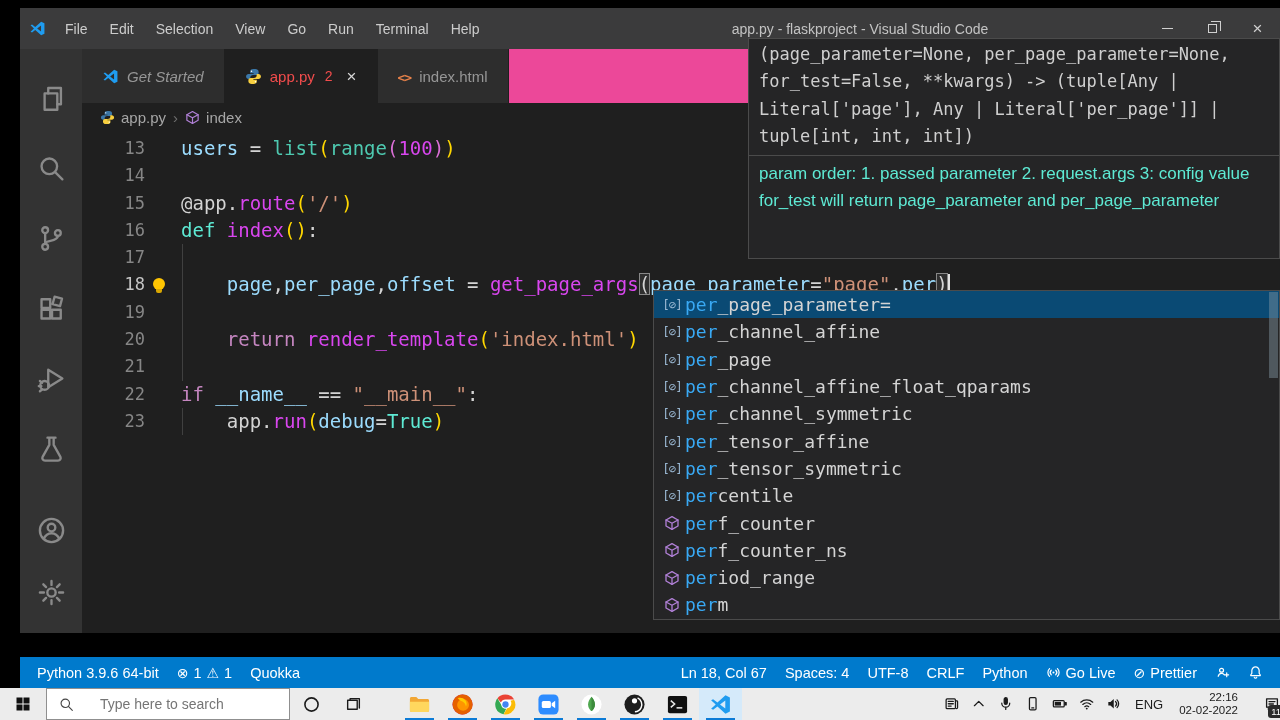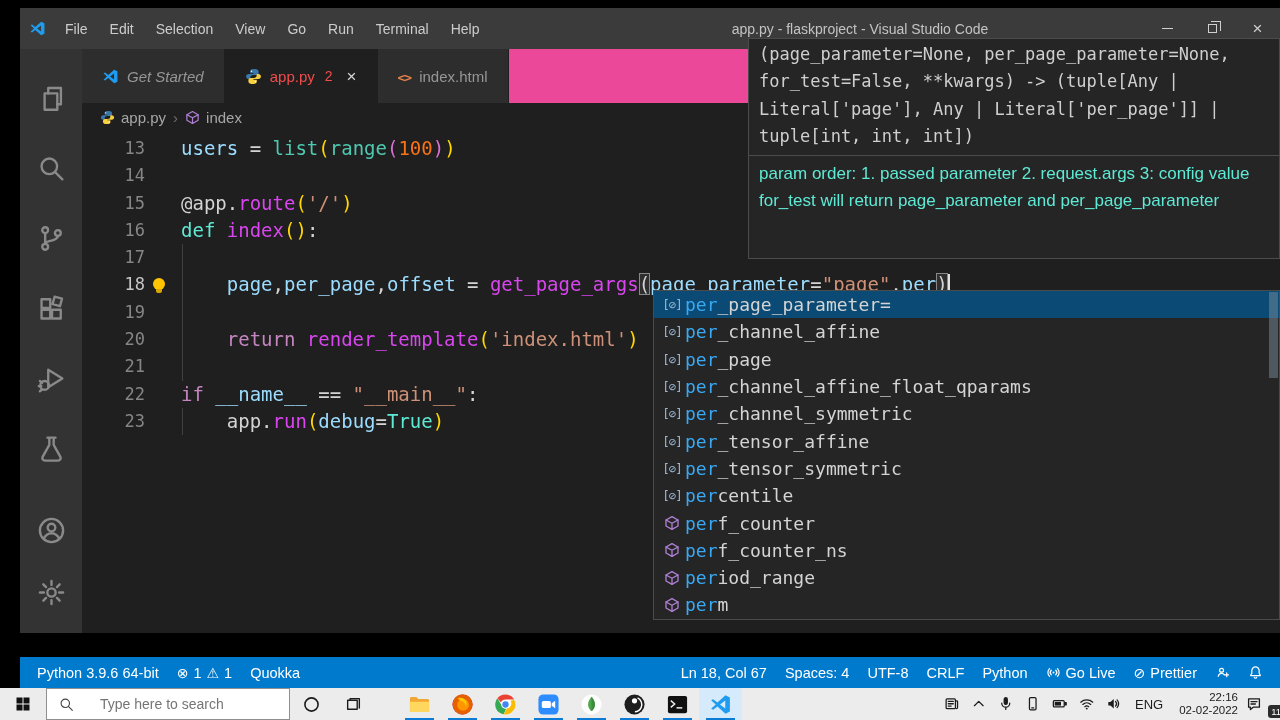--- a/index.html
+++ b/index.html
@@ -53,21 +53,21 @@
   .cube-ico{color:#b180d7}
 
   
   .editor{flex:1;background:#1f1f1f;position:relative;font-family:"DejaVu Sans Mono",monospace;font-size:19px;padding-top:3px;overflow:hidden}
   .code-line{display:flex;height:27.3px;line-height:27.3px;white-space:pre}
   .ln{width:63px;flex:none;text-align:right;color:#868686;font-size:17px}
   .ln.active{color:#c6c6c6}
   .lmargin{width:36px;flex:none;position:relative}
   .codetxt{position:relative;flex:1}
   .code-line.guide .codetxt::before{content:"";position:absolute;left:1px;top:0;bottom:0;width:1px;background:#404040}
-  .tk-v{color:#9cdcfe}.tk-f{color:#d946ef}.tk-b{color:#4ec9b0}.tk-n{color:#f97316}
+  .tk-v{color:#9cdcfe}.tk-f{color:#d946ef}.tk-b{color:#4ec9b0}.tk-n{color:#d946ef}
   .tk-s{color:#ce9178}.tk-k{color:#5eead4}.tk-c{color:#c586c0}.tk-o{color:#d4d4d4}
   .tk-g{color:#ffd700}.tk-p{color:#da70d6}
   .tk-bm{outline:1px solid #888888;outline-offset:-1px;background:rgba(120,120,120,.18)}
   .tk-sq{text-decoration:underline;text-decoration-style:wavy;text-decoration-color:#f14c4c;text-decoration-thickness:1px;text-underline-offset:4px}
   .caret{display:inline-block;width:2px;height:21px;background:#e3e3e3;vertical-align:-4px}
   .bulb{position:absolute;left:8px;top:7px;width:12px;height:12px;background:#ffc502;border-radius:50%}
   .bulb::after{content:"";position:absolute;left:3px;top:11px;width:6px;height:4px;background:#d9a702;border-radius:0 0 2px 2px}
 
   
   .hovertip{position:absolute;left:728px;top:30px;width:532px;height:221px;background:#252526;border:1px solid #4b4b4b;z-index:6;color:#cfcfcf}
@@ -104,21 +104,21 @@
   .tk-apps{display:flex;margin-left:24px}
   .tb-app{position:relative;width:43px;height:32px;display:flex;align-items:center;justify-content:center}
   .tb-app svg{width:23px;height:23px}
   .tb-app.running::after{content:"";position:absolute;left:7px;right:7px;bottom:0;height:2.5px;background:#0c7bd6}
   .tb-app.active{background:#d5eafa}
   .tk-tray{margin-left:auto;display:flex;align-items:center}
   .tray-ico{width:27px;height:32px;display:flex;align-items:center;justify-content:center;color:#1b1b1b}
   .tray-ico svg{width:15.5px;height:15.5px}
   .tray-lang{font-size:13px;color:#1b1b1b;padding:0 8px}
   .tray-clock{font-size:11.5px;line-height:13px;text-align:right;color:#1b1b1b;padding:0 8px}
-  .tray-action{position:relative;width:34px;height:32px;display:flex;align-items:center;justify-content:flex-start;color:#1b1b1b}
+  .tray-action{position:relative;width:34px;height:32px;display:flex;align-items:center;justify-content:flex-end;color:#1b1b1b}
   .tray-action svg{width:16px;height:16px}
   .tray-badge{position:absolute;right:-4px;bottom:2px;background:#2b2b2b;color:#fff;font-size:9.5px;padding:1px 3px;border-radius:3px}
 </style>
 </head>
 <body>
 
 <div class="vswindow">
 
   <div class="titlebar">
     <span class="tb-logo">

